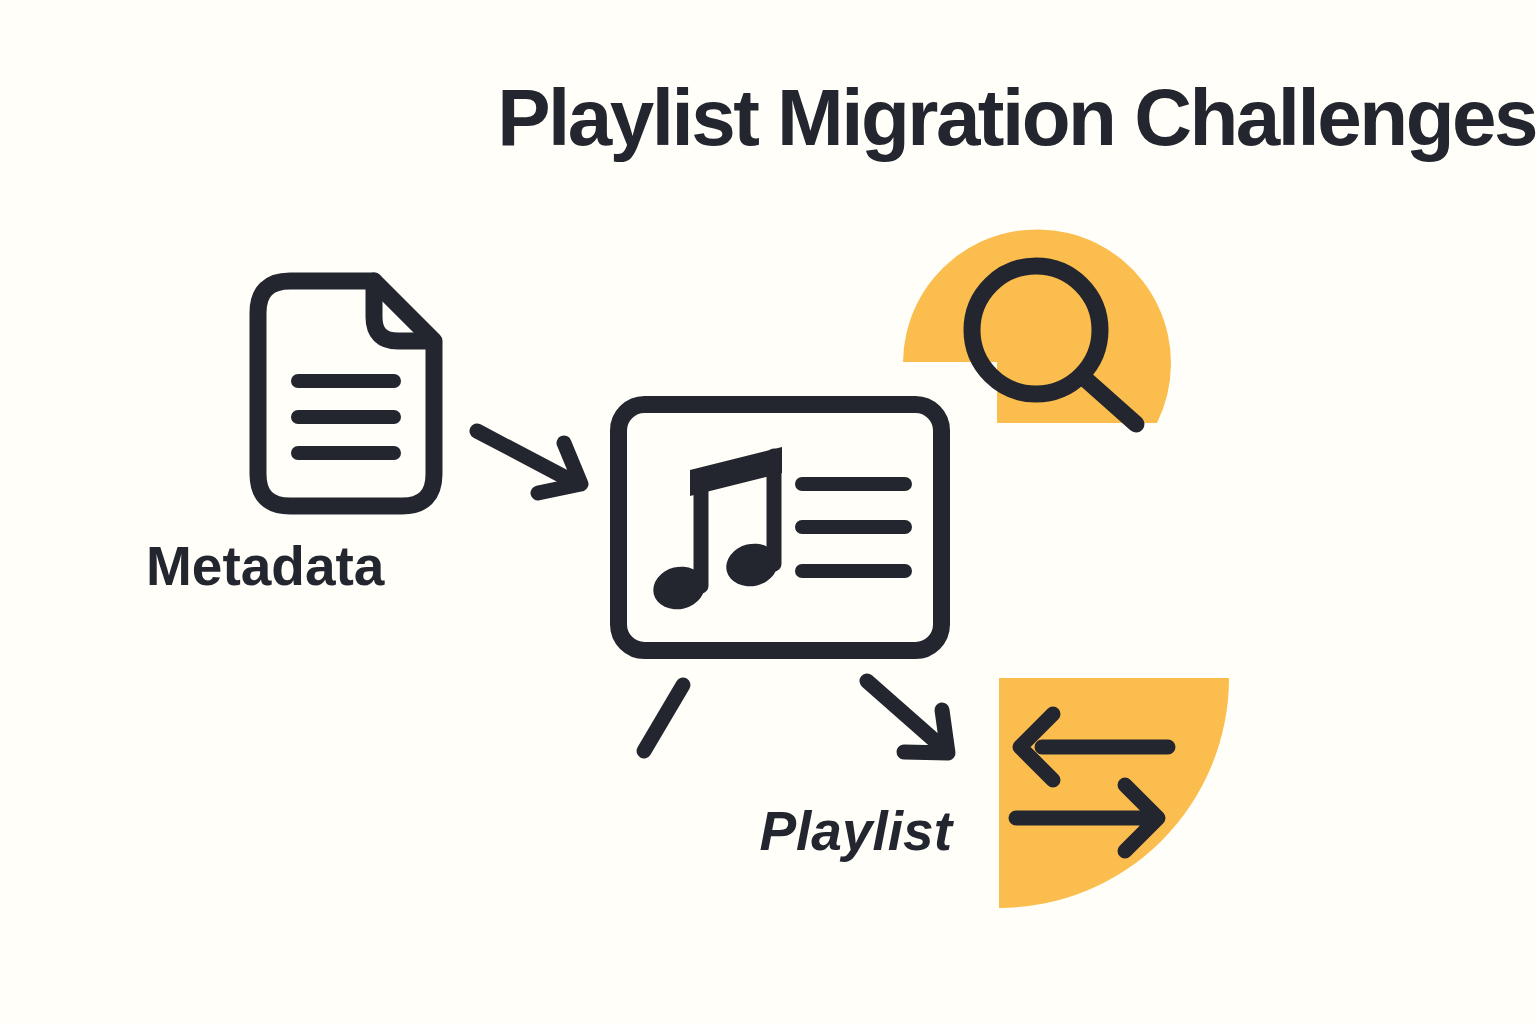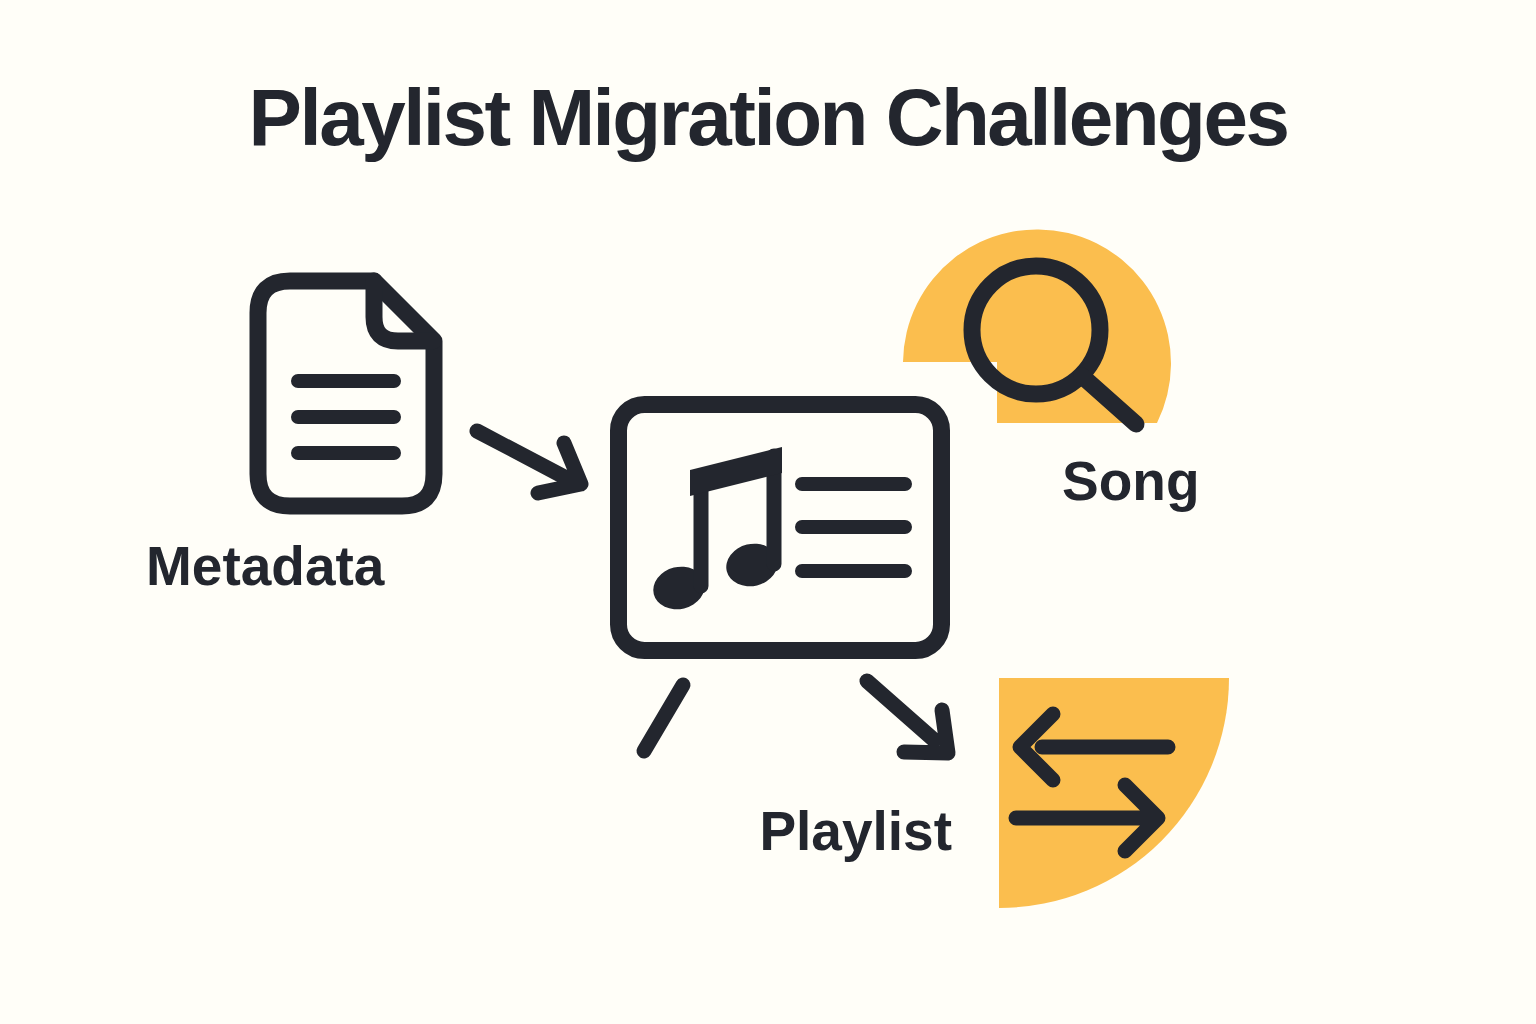--- a/index.html
+++ b/index.html
@@ -5,27 +5,27 @@
   html,body{margin:0;padding:0;}
   body{
     width:1536px;height:1024px;overflow:hidden;
     background:var(--bg,#FFFEF8);
     font-family:"Liberation Sans",sans-serif;
   }
   .canvas{position:relative;width:1536px;height:1024px;background:var(--bg,#FFFEF8);color:var(--ink,#23262E);}
   .diagram-svg{position:absolute;left:0;top:0;}
   .label{position:absolute;font-weight:700;color:var(--ink,#23262E);}
   .title{
-    position:absolute;top:74px;left:0;width:1536px;text-align:center;
+    position:absolute;top:74px;left:0;width:1536px;text-align:right;
     font-size:80px;font-weight:700;letter-spacing:-2.5px;line-height:1.1;
     color:var(--ink,#23262E);
   }
   .metadata-label{left:146px;top:534px;width:400px;text-align:left;font-size:55px;}
   .song-label{left:1062px;top:448px;font-size:55px;line-height:66px;text-align:left;}
-  .order-label{right:584px;top:796px;font-size:55px;line-height:71px;text-align:right;}
+  .order-label{right:584px;top:796px;font-size:55px;line-height:71px;text-align:right;font-style:italic;}
   .ink-stroke{fill:none;stroke:var(--ink,#23262E);stroke-linecap:round;stroke-linejoin:round;}
   .w17{stroke-width:17px;}
   .w15{stroke-width:15px;}
   .w14{stroke-width:14px;}
   .ink-fill{fill:var(--ink,#23262E);stroke:none;}
   .accent-fill{fill:var(--accent,#FBBE4E);stroke:none;}
 </style>
 </head>
 <body>
 
@@ -69,20 +69,19 @@
       <path class="ink-stroke w15" d="M 1168 747 H 1042 M 1053 714 L 1020 747 L 1053 780"></path>
       <path class="ink-stroke w15" d="M 1016 818 H 1142 M 1125 785 L 1158 818 L 1125 851"></path>
     </g>
   </svg>
 
   <div class="title">Playlist Migration Challenges</div>
 
   <div class="label metadata-label">Metadata</div>
 
   <div class="label song-label">
-    <div>Song</div>
   </div>
 
   <div class="label order-label">
     <div>Playlist</div>
   </div>
 
 </div>
 
 </body></html>

